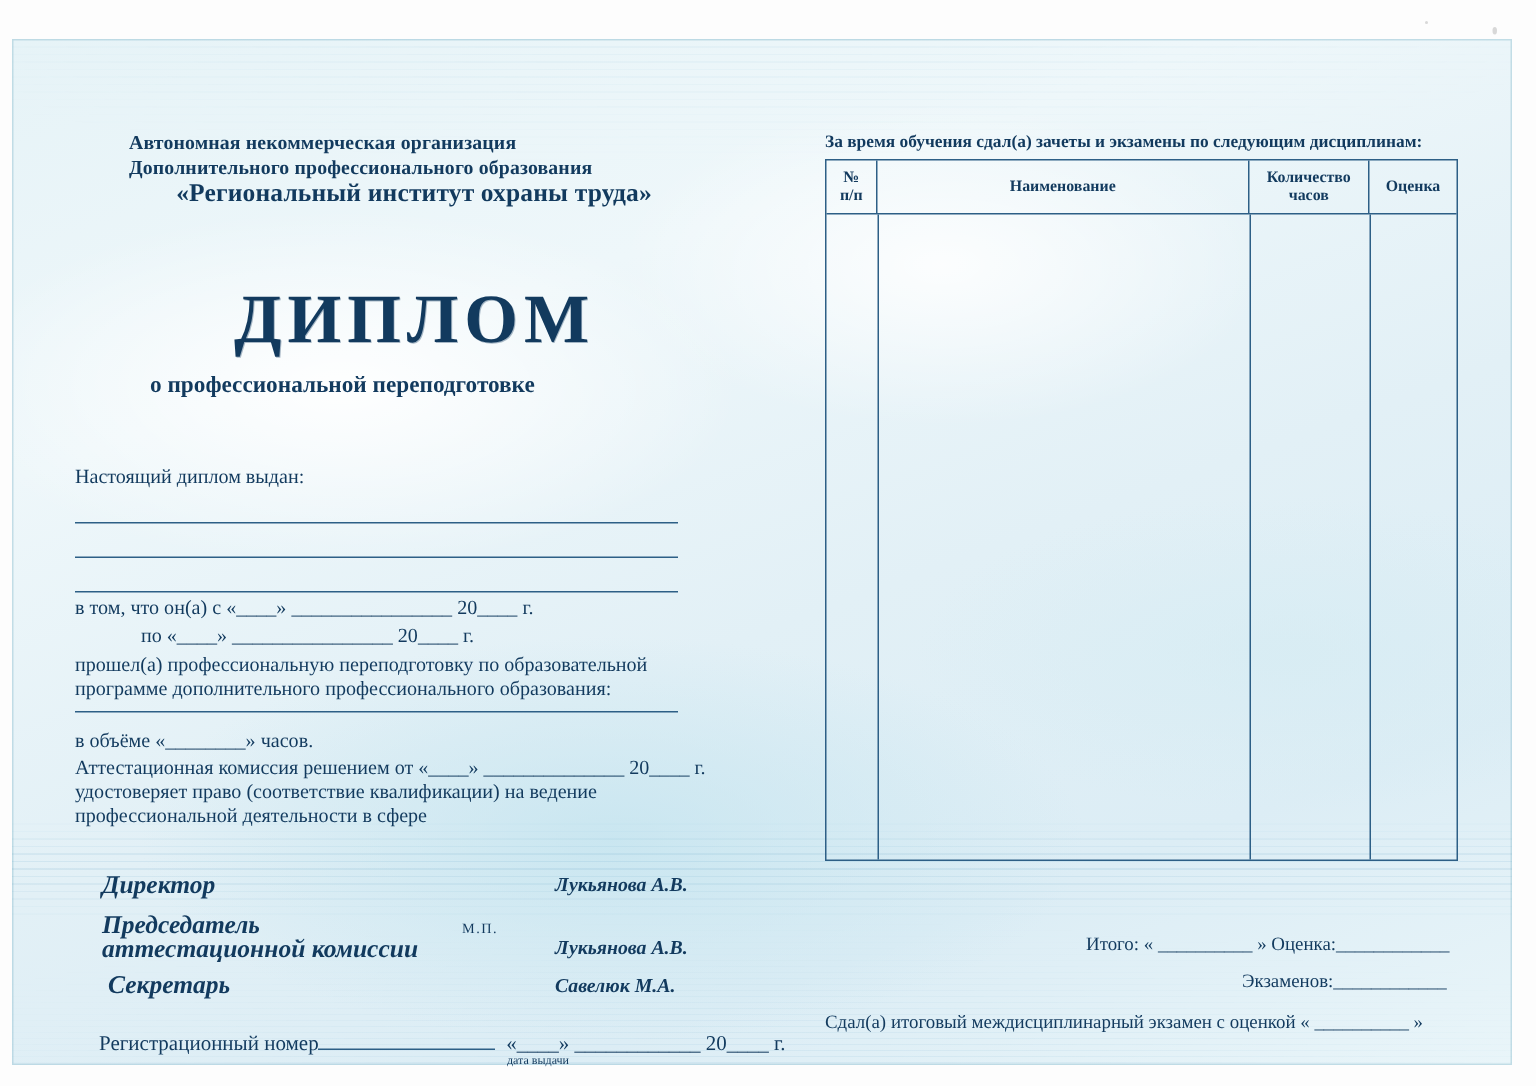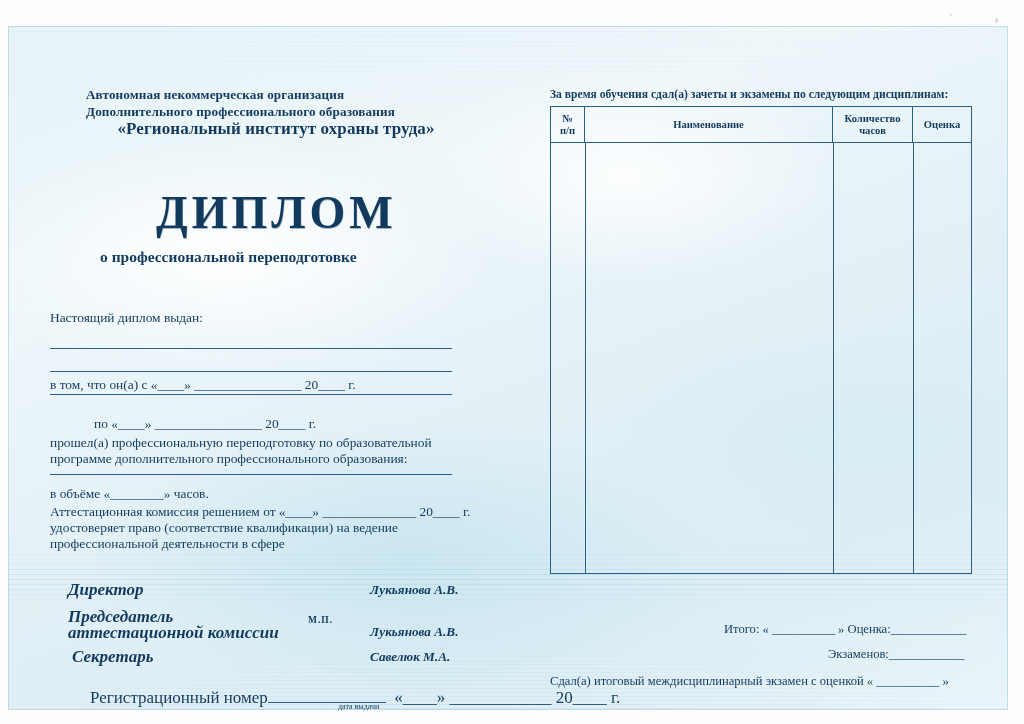--- a/index.html
+++ b/index.html
@@ -130,21 +130,21 @@
     position: absolute;
     left: 42px;
     height: 0;
     border-bottom: 1px solid #2d5f86;
     width: 402px;
   }
   .rule.r1 { top: 322px; }
   .rule.r2 { top: 345px; }
   .rule.r3 { top: 368px; }
 
-  .ln-from   { position: absolute; left: 42px;  top: 350px; }
+  .ln-from   { position: absolute; left: 42px;  top: 370px; }
   .ln-to     { position: absolute; left: 86px;  top: 389px; }
   .ln-retr1  { position: absolute; left: 42px;  top: 408px; }
   .ln-retr2  { position: absolute; left: 42px;  top: 424px; }
   .rule.r4   { top: 448px; }
   .ln-hours  { position: absolute; left: 42px;  top: 459px; }
   .ln-att1   { position: absolute; left: 42px;  top: 477px; }
   .ln-att2   { position: absolute; left: 42px;  top: 493px; }
   .ln-att3   { position: absolute; left: 42px;  top: 509px; }
 
   .sig-row { position: absolute; }
@@ -160,33 +160,32 @@
     font-family: "Liberation Serif", serif;
     font-weight: bold;
     font-style: italic;
     font-size: 13.2px;
     color: #123a5e;
   }
   #sig-director       { left: 60px;  top: 556px; }
   #sig-director-name  { left: 362px; top: 556px; }
   #sig-chair          { left: 60px;  top: 583px; }
   #sig-chair-name     { left: 362px; top: 598px; }
-  #mp-mark            { left: 300px; top: 586px; font-size: 9.5px; font-weight: bold; font-style: normal; letter-spacing: 1px;}
+  #mp-mark            { left: 300px; top: 586px; font-size: 9.5px; font-weight: normal; font-style: normal; letter-spacing: 1px;}
   #sig-secretary      { left: 64px;  top: 623px; }
   #sig-secretary-name { left: 362px; top: 623px; }
 
   #reg-row {
     position: absolute;
     left: 58px;
     top: 662px;
     font-family: "Liberation Serif", serif;
-    font-size: 17px;
+    font-size: 14px;
     color: #123a5e;
     white-space: nowrap;
-    margin-left: 24px;
   }
   #reg-caption {
     position: absolute;
     left: 330px;
     top: 676px;
     font-size: 8px;
     color: #123a5e;
     font-family: "Liberation Serif", serif;
   }
   .u-line {

